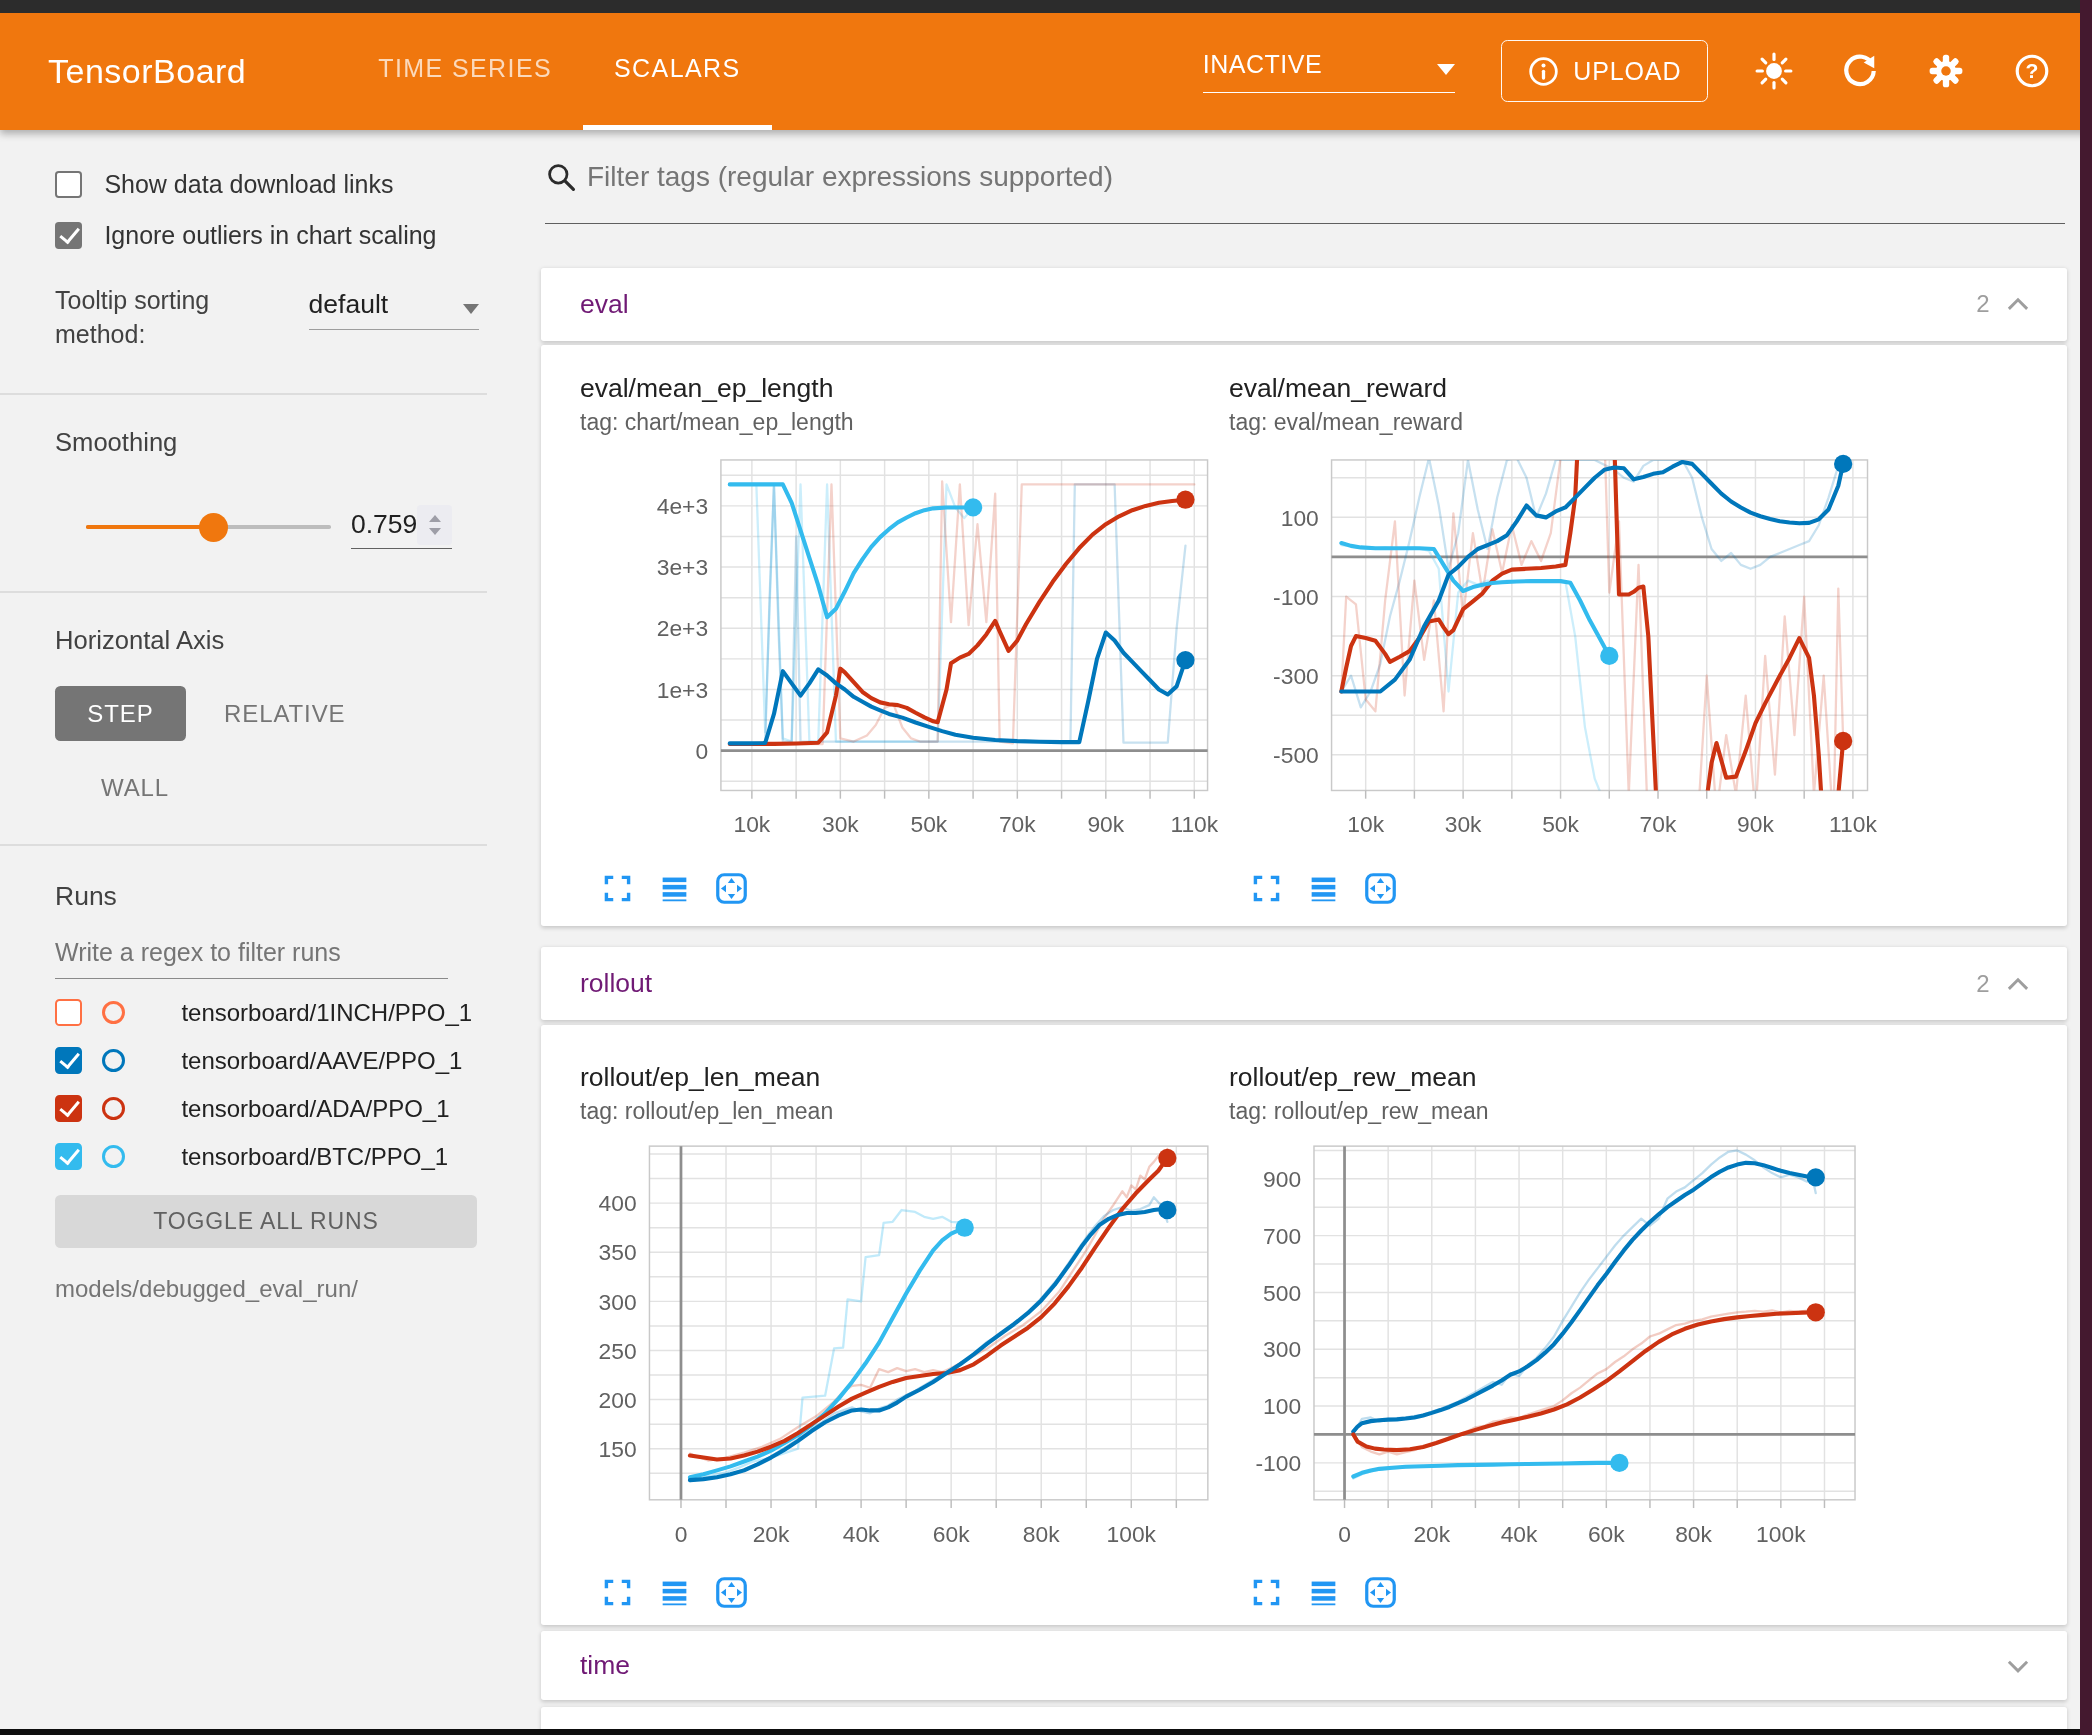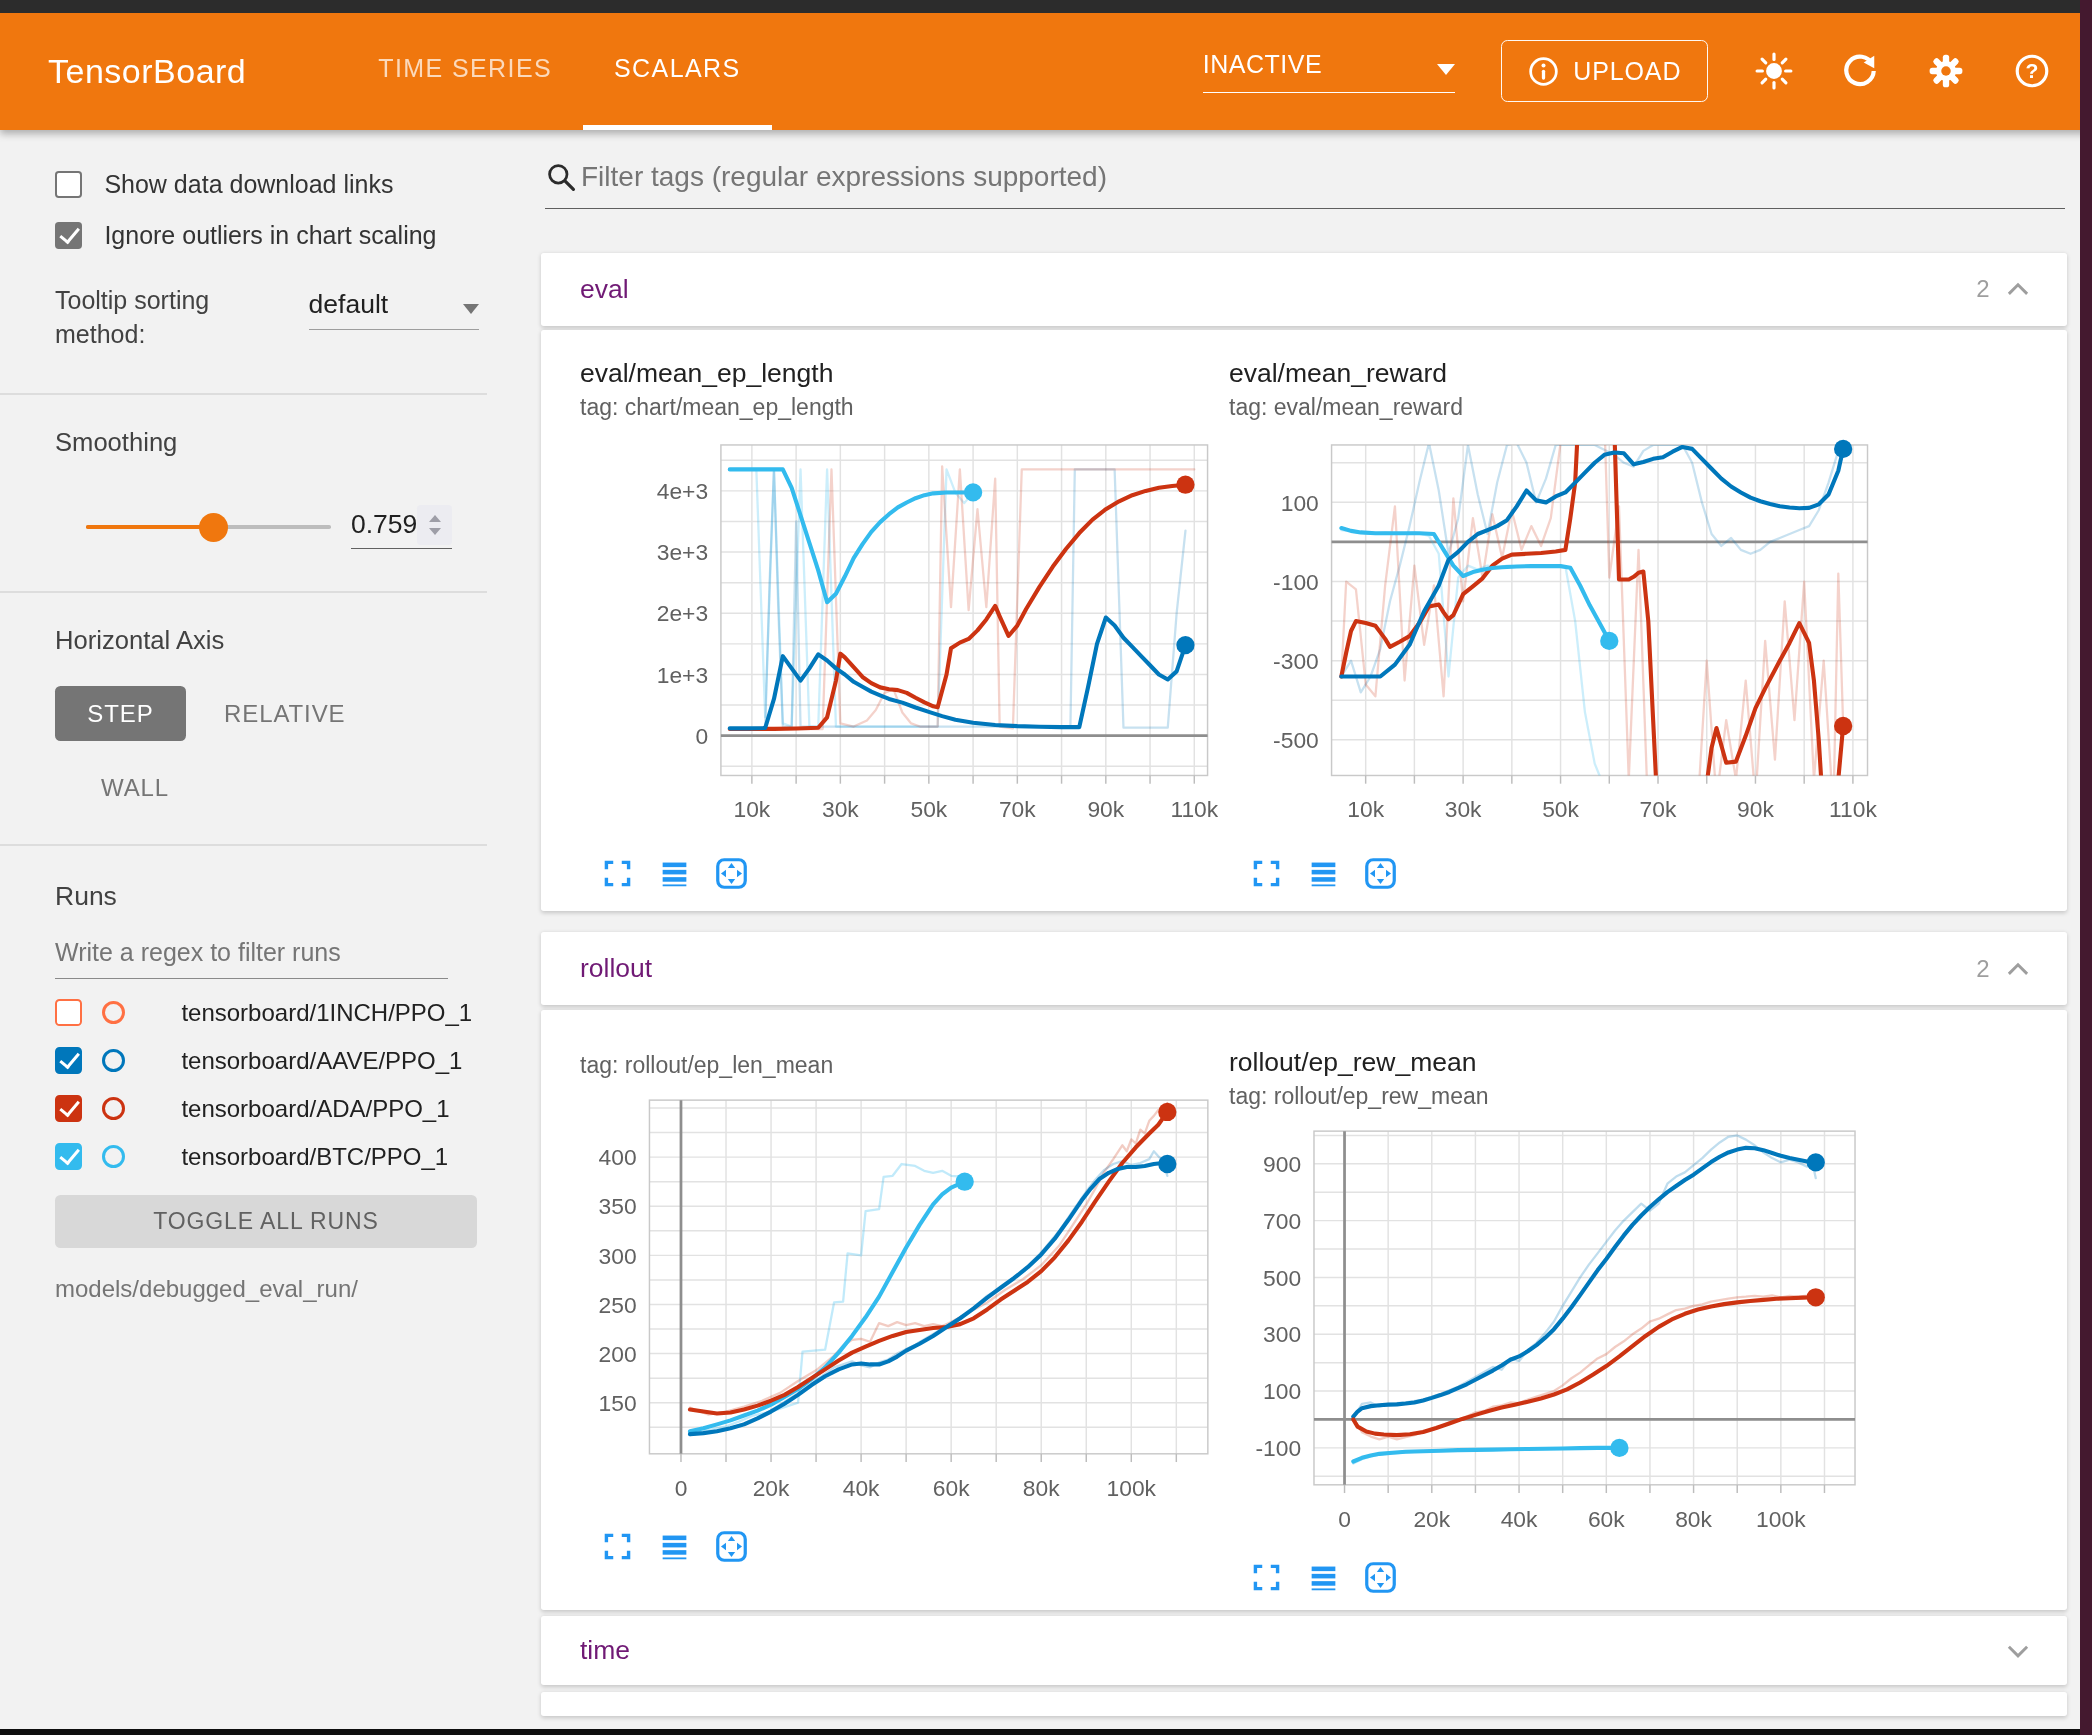--- a/index.html
+++ b/index.html
@@ -76,22 +76,22 @@
   .run-checkbox.checked::after{content:'';position:absolute;left:7.3px;top:0px;width:8.2px;height:16.4px;
             border:solid #fff;border-width:0 3.7px 3.7px 0;transform:rotate(40deg);}
   .run-circle{flex:0 0 auto;width:23px;height:23px;border:3.7px solid #999;border-radius:50%;background:transparent;}
   .run-label{font-size:24px;color:#212121;white-space:nowrap;margin-left:36px;}
   .toggle-all{margin-top:24px;width:422px;height:53px;background:#d8d8d8;color:#616161;font-size:23px;
               letter-spacing:0.9px;border:none;border-radius:5.5px;cursor:pointer;font-family:"Liberation Sans",sans-serif;}
   .base-path{font-size:24px;color:#757575;margin-top:27.4px;}
 
   
   .main{position:absolute;left:487px;top:130px;right:12px;bottom:6.4px;overflow:hidden;}
-  .filter-bar{display:flex;align-items:center;gap:3px;margin:27.4px 3.7px 0 58px;width:1520px;
-              border-bottom:1.8px solid #5f5f5f;padding-bottom:11px;}
+  .filter-bar{display:flex;align-items:center;gap:9px;margin:27.4px 3.7px 0 58px;width:1520px;
+              border-bottom:1.8px solid #5f5f5f;padding-bottom:26px;}
   .filter-input{flex:1;border:none;background:transparent;font-size:28px;color:#212121;
                 font-family:"Liberation Sans",sans-serif;padding:3.7px 0;}
   .filter-input::placeholder{color:#757575;}
   .card{background:#fff;border-radius:2.7px;box-shadow:0 1.8px 4.6px rgba(0,0,0,.18);margin-left:54px;width:1526px;}
   .section-header{height:73px;display:flex;align-items:center;padding:0 37px 0 39px;cursor:pointer;}
   .section-header.first{margin-top:44px;}
   .section-name{font-size:26.5px;color:#701a75;}
   .section-right{margin-left:auto;display:flex;align-items:center;gap:16.4px;}
   .section-count{font-size:24px;color:#9e9e9e;}
   .charts-card{position:relative;margin-top:4.6px;}
@@ -470,20 +470,21 @@
         <span style="display:flex">
           <svg width="24" height="14.6" viewBox="0 0 26 16">
               <polyline points="3,13 13,3 23,13" fill="none" stroke="#9e9e9e" stroke-width="3.2"></polyline>
             </svg>
         </span>
       </span>
     </div>
 
     <div class="card charts-card rollout">
       <div class="chart-block" style="left:39px;top:37px">
+        <div class="chart-title">rollout/ep_len_mean</div>
         <div class="chart-tag">tag: rollout/ep_len_mean</div>
         <svg class="chart-svg" width="658" height="439" style="margin-top:9.1px" viewBox="0 0 720 480">
             <defs>
               <clipPath id="cp2">
                 <rect x="76" y="12" width="611" height="387"></rect>
               </clipPath>
             </defs>
             <line x1="110.49193548387098" y1="12" x2="110.49193548387098" y2="399" stroke="#e2e2e2" stroke-width="1.6"></line>
             <line x1="159.76612903225805" y1="12" x2="159.76612903225805" y2="399" stroke="#e2e2e2" stroke-width="1.6"></line>
             <line x1="209.04032258064515" y1="12" x2="209.04032258064515" y2="399" stroke="#e2e2e2" stroke-width="1.6"></line>

